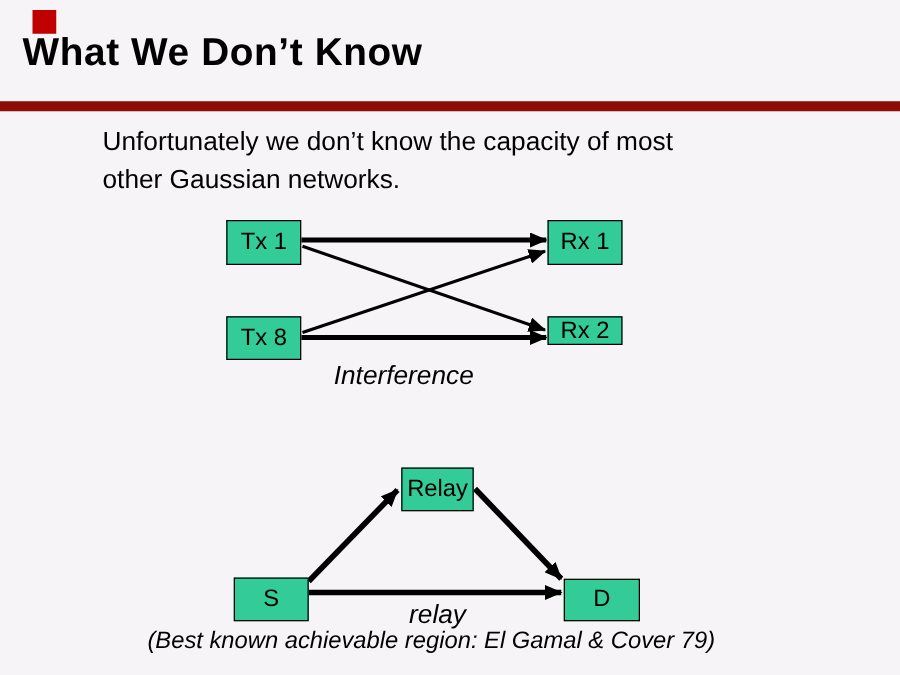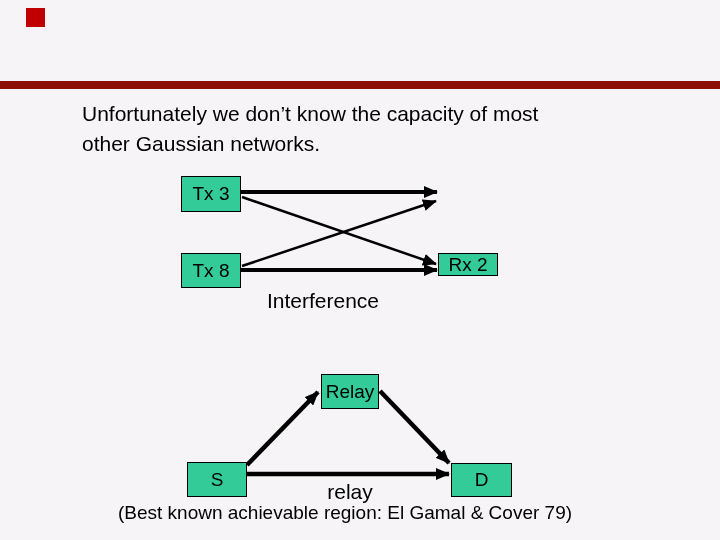--- a/index.html
+++ b/index.html
@@ -44,34 +44,35 @@
   #node-tx2{left:181px;top:253px;width:60px;height:35px;}
   #node-rx2{left:438px;top:253px;width:60px;height:23px;}
   #node-relay{left:321px;top:374px;width:58px;height:35px;}
   #node-s{left:187px;top:462px;width:60px;height:35px;}
   #node-d{left:451px;top:463px;width:61px;height:34px;}
   #arrow-layer{
     position:absolute;left:0;top:0;width:720px;height:540px;
     z-index:1;
   }
   .center-label{
-    position:absolute;text-align:center;white-space:nowrap;
+    position:absolute;text-align:center;white-space:nowrap;font-style:italic;
   }
   #interference-label{left:113px;top:289px;width:420px;font-size:21px;}
   #interference-caption{left:90px;top:313px;width:480px;font-size:19px;}
   #relay-label{left:250px;top:480px;width:200px;font-size:21px;}
   #relay-caption{left:105px;top:502px;width:480px;font-size:19px;}
 </style>
 </head>
 <body>
 
 <div id="slide">
 
   <div id="corner-square"></div>
 
+  <div id="title">What We Don’t Know</div>
 
   <div id="accent-bar"></div>
 
   <div id="body-line2" class="body-line">other Gaussian networks.</div>
   <div id="body-line1" class="body-line">Unfortunately we don’t know the capacity of most</div>
 
   <svg id="arrow-layer" viewBox="0 0 720 540" xmlns="http://www.w3.org/2000/svg">
     <defs>
       <marker id="arrowhead" markerUnits="userSpaceOnUse" markerWidth="14" markerHeight="12" refX="13" refY="6" orient="auto">
         <polygon points="0,0 14,6 0,12" fill="#000"></polygon>
@@ -81,21 +82,22 @@
     <line x1="241" y1="192" x2="437" y2="192" stroke="#000" stroke-width="4" marker-end="url(#arrowhead)"></line>
     <line x1="241" y1="270" x2="437" y2="270" stroke="#000" stroke-width="4" marker-end="url(#arrowhead)"></line>
     <line x1="242" y1="197" x2="436" y2="264" stroke="#000" stroke-width="2.5" marker-end="url(#arrowhead)"></line>
     <line x1="242" y1="266" x2="436" y2="201" stroke="#000" stroke-width="2.5" marker-end="url(#arrowhead)"></line>
 
     <line x1="247" y1="465" x2="318" y2="392" stroke="#000" stroke-width="4.5" marker-end="url(#arrowhead)"></line>
     <line x1="380" y1="391" x2="449" y2="463" stroke="#000" stroke-width="4.5" marker-end="url(#arrowhead)"></line>
     <line x1="247" y1="474" x2="449" y2="474" stroke="#000" stroke-width="4.5" marker-end="url(#arrowhead)"></line>
   </svg>
 
-  <div id="node-tx1" class="node">Tx 3</div>
+  <div id="node-tx1" class="node">Tx 1</div>
+  <div id="node-rx1" class="node">Rx 1</div>
   <div id="node-tx2" class="node">Tx 8</div>
   <div id="node-rx2" class="node">Rx 2</div>
 
   <div id="interference-label" class="center-label">Interference</div>
 
   <div id="node-relay" class="node">Relay</div>
   <div id="node-s" class="node">S</div>
   <div id="node-d" class="node">D</div>
 
   <div id="relay-label" class="center-label">relay</div>

